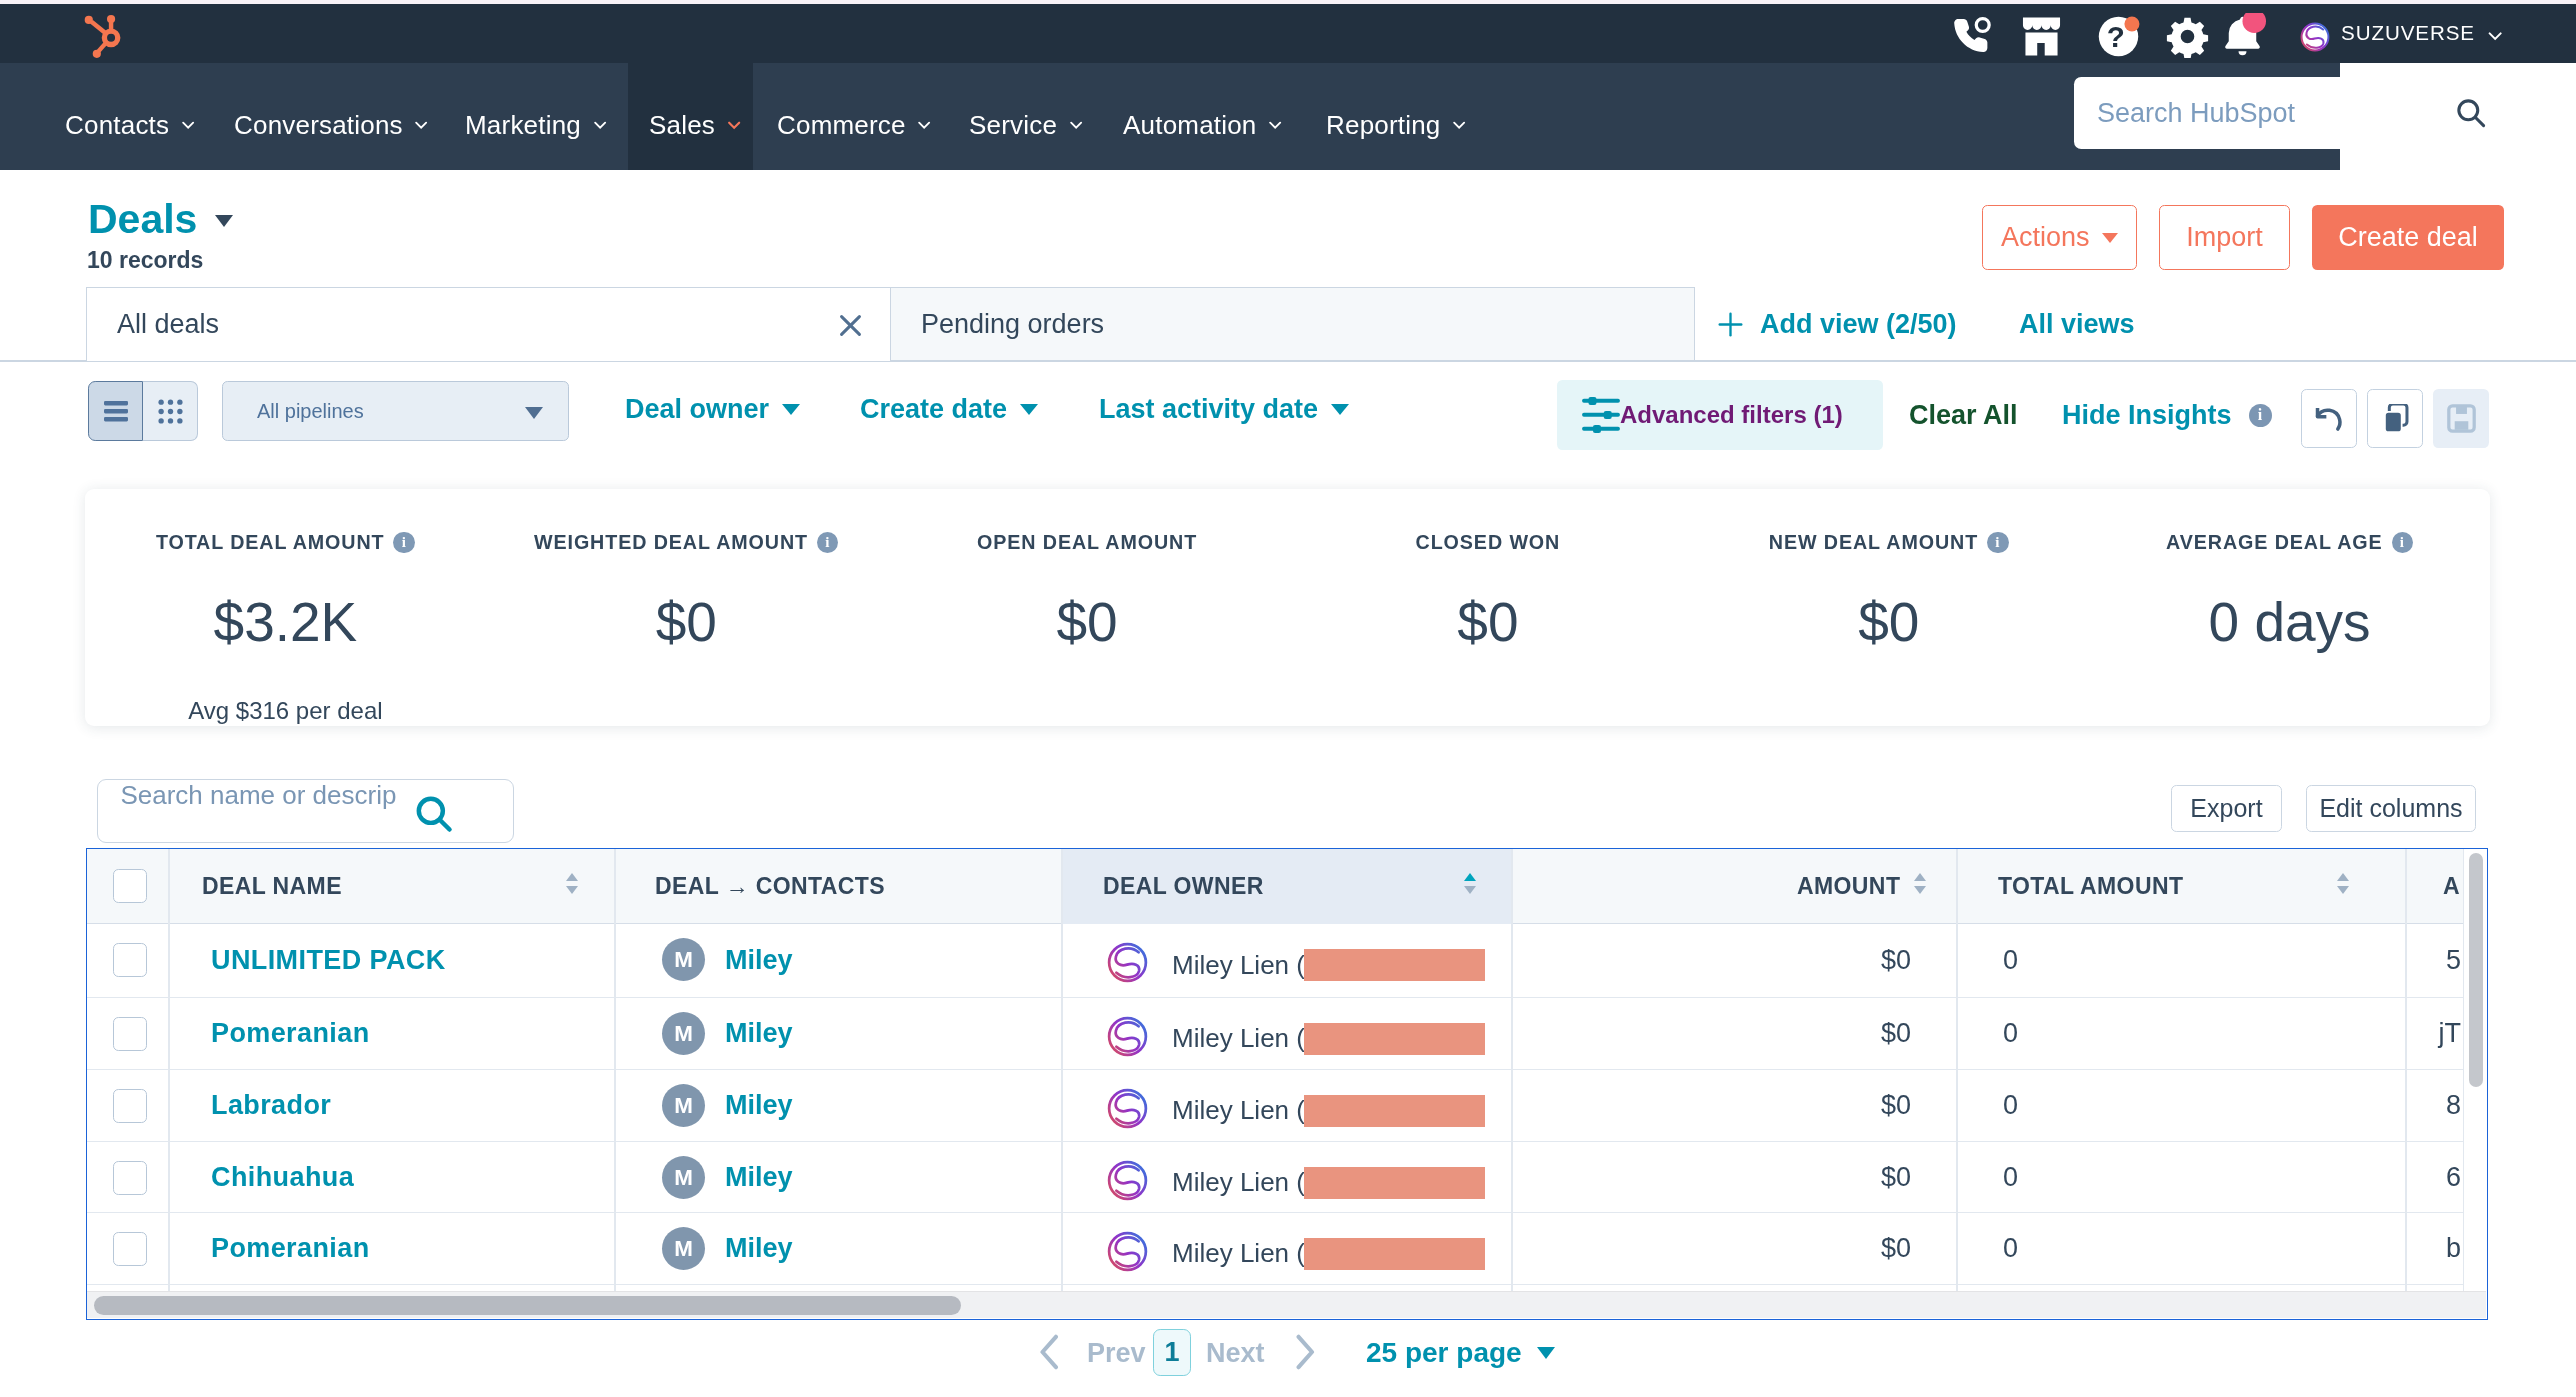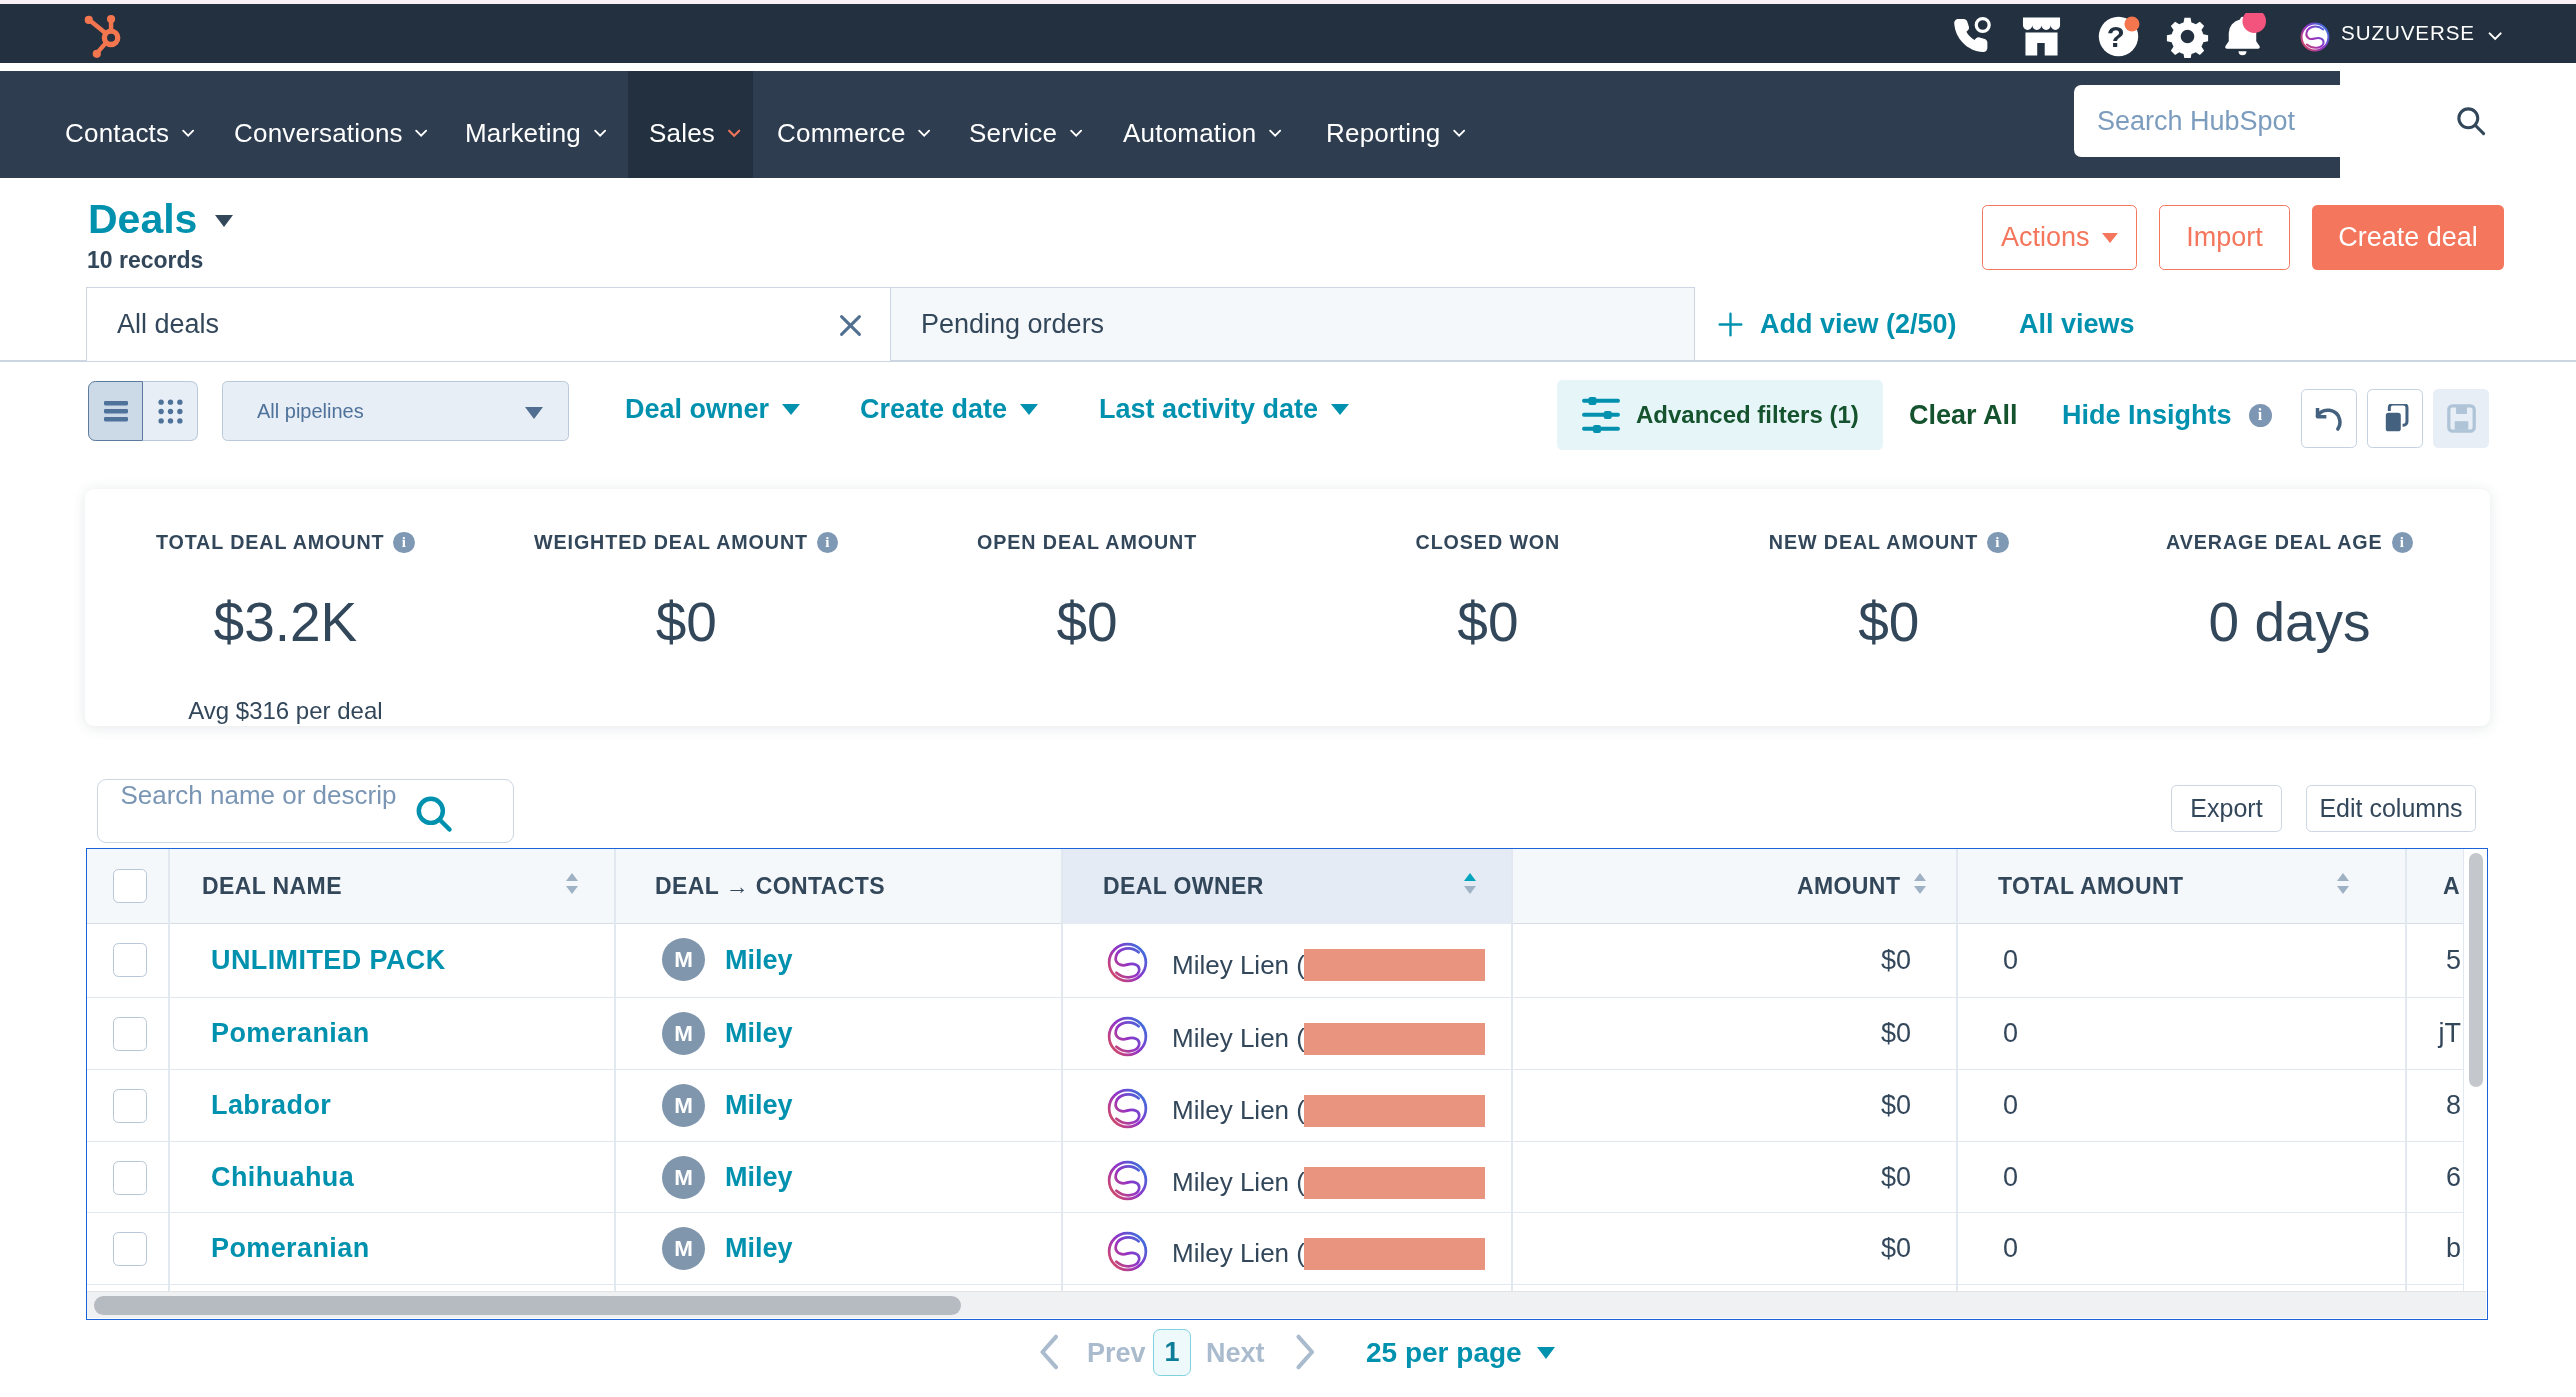--- a/index.html
+++ b/index.html
@@ -4,21 +4,21 @@
 <style>
 * { margin:0; padding:0; box-sizing:border-box; }
 html,body { width:2576px; height:1397px; background:#fff; font-family:"Liberation Sans", sans-serif; }
 #page { position:relative; width:2576px; height:1397px; overflow:hidden; background:#fff; }
 .abs { position:absolute; }
 svg { display:block; }
 
 
 #pinkline { left:0; top:0; width:2576px; height:3.6px; background:#f8f2f7; }
 #topstrip { left:0; top:3.6px; width:2576px; height:59px; background:#22303f; }
-#navrow { left:0; top:71px; width:2340px; height:107px; background:#2e3e50;text-decoration:underline; }
+#navrow { left:0; top:63px; width:2340px; height:107px; background:#2e3e50;text-decoration:underline; }
 #salesblock { left:628px; top:0; width:125px; height:107px; background:#22303f; }
 .navitem { position:absolute; top:9px; height:107px; display:flex; align-items:center; gap:11.6px; color:#fff; font-size:26px; font-weight:500; letter-spacing:0.2px; white-space:nowrap; }
 .chev { width:14.3px; height:14.3px; }
 
 
 #dealsTitle { left:88px; top:196px; font-size:41px; font-weight:700; color:#0091ae; }
 #recCount { left:87px; top:247px; font-size:23px; font-weight:700; color:#33475b; }
 .hbtn { position:absolute; top:205px; height:65px; border-radius:5.4px; font-size:27px; display:flex; align-items:center; justify-content:center; gap:12.5px; }
 .hbtn.outline { border:1.8px solid #f4765c; color:#f4765c; background:#fff; }
 .hbtn.solid { background:#f4765c; color:#fff; }
@@ -211,21 +211,21 @@
   <div class="tealdd" style="left:1099px">Last activity date <span class="tri-dn-teal"></span></div>
   <div class="abs" style="left:1557px;top:380px;width:326px;height:70px;background:#e5f5f8;border-radius:5.4px;display:flex;align-items:center;">
     <svg style="margin-left:25px" width="38" height="36" viewBox="0 0 42 40" fill="#0091ae">
         <rect x="0" y="2" width="42" height="4.5" rx="2"></rect>
         <rect x="7" y="0" width="9" height="9" rx="2.5"></rect>
         <rect x="0" y="17.5" width="42" height="4.5" rx="2"></rect>
         <rect x="24" y="15.5" width="9" height="9" rx="2.5"></rect>
         <rect x="0" y="33" width="42" height="4.5" rx="2"></rect>
         <rect x="12" y="31" width="9" height="9" rx="2.5"></rect>
       </svg>
-    <span style="margin-left:16px;font-size:24px;font-weight:700;color:#14532d;white-space:nowrap;">Advanced filters (1)</span>
+    <span style="font-size:24px;font-weight:700;color:#701a75;white-space:nowrap;">Advanced filters (1)</span>
   </div>
   <div class="abs" style="left:1909px;top:380px;height:70px;display:flex;align-items:center;color:#14532d;font-size:27px;font-weight:700;">Clear All</div>
   <div class="abs" style="left:2062px;top:380px;height:70px;display:flex;align-items:center;gap:17px;color:#0091ae;font-size:27px;font-weight:700;">Hide Insights
     <span class="info" style="width:23px;height:23px;font-size:16px;background:#7c96b3;">i</span>
   </div>
   <div class="abs" style="left:2301px;top:389px;width:56px;height:59px;background:#fff;border:1.8px solid #c3d1e0;border-radius:5.4px;display:flex;align-items:center;justify-content:center;">
     <svg width="30" height="27" viewBox="0 0 34 30" fill="none" stroke="#44617f" stroke-width="4">
         <path d="M4 12 C10 2 26 4 29 16 C30 20 29 24 27 27" stroke-linecap="round"></path>
         <path d="M4 3 L4 13 L14 13" fill="none" stroke-linejoin="round"></path>
       </svg>

